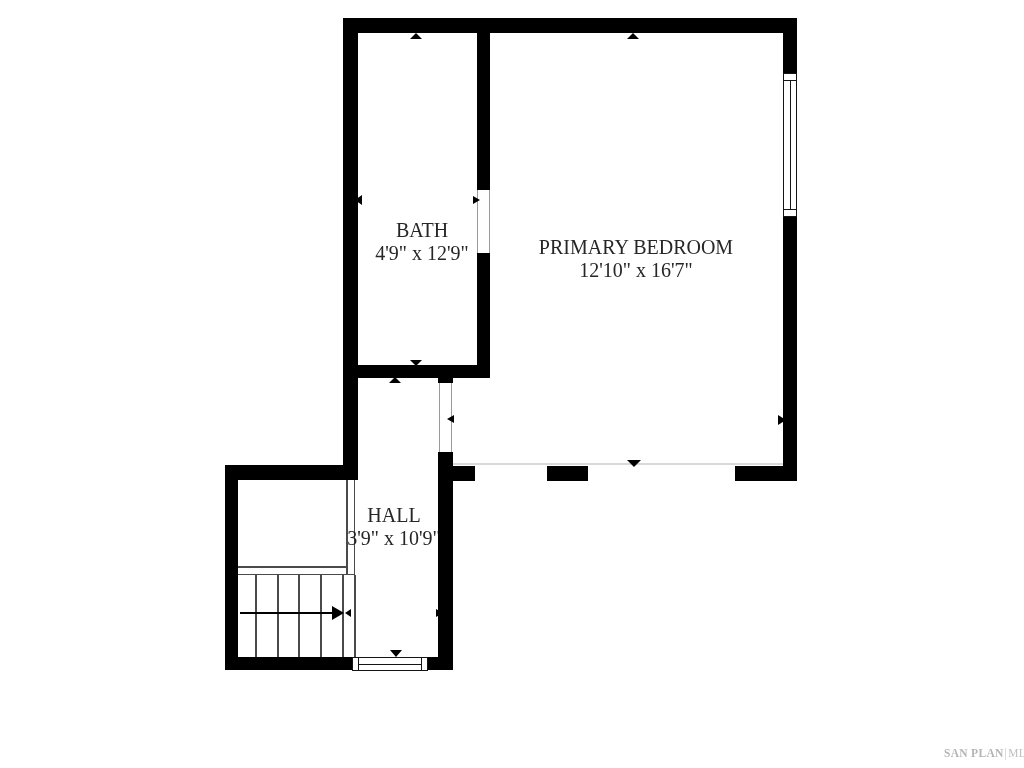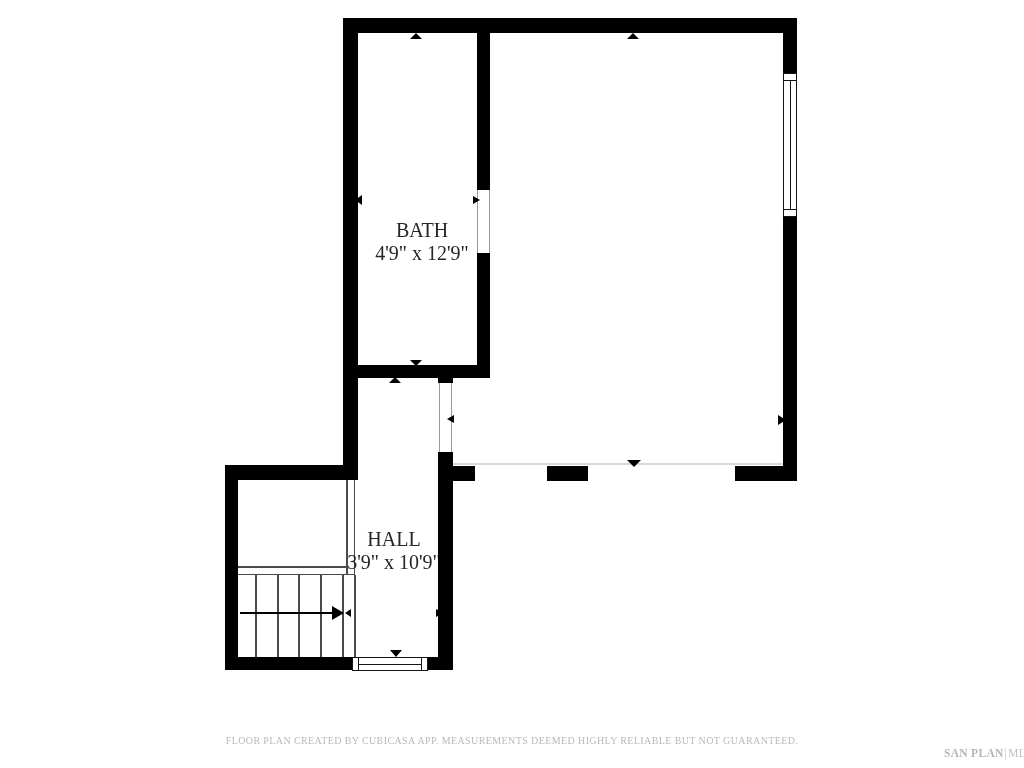--- a/index.html
+++ b/index.html
@@ -91,23 +91,26 @@
   <div class="tri" style="left:447px;top:415px;border-top:4.5px solid transparent;border-bottom:4.5px solid transparent;border-right:7px solid #000;"></div>
   <div class="tri" style="left:778px;top:415px;border-top:5px solid transparent;border-bottom:5px solid transparent;border-left:8px solid #000;"></div>
   <div class="tri" style="left:627px;top:460px;border-left:7px solid transparent;border-right:7px solid transparent;border-top:7px solid #000;"></div>
   <div class="tri" style="left:436px;top:609px;border-top:4.5px solid transparent;border-bottom:4.5px solid transparent;border-left:7px solid #000;"></div>
   <div class="tri" style="left:390px;top:650px;border-left:6px solid transparent;border-right:6px solid transparent;border-top:7px solid #000;"></div>
 
   <div class="room-label" style="left:342px;top:219px;width:160px;">
     <div>BATH</div>
     <div>4'9" x 12'9"</div>
   </div>
-  <div class="room-label" style="left:314px;top:528px;width:160px;">
+  <div class="room-label" style="left:486px;top:236px;width:300px;">
+    <div>PRIMARY BEDROOM</div>
+    <div>12'10" x 16'7"</div>
+  </div>
+  <div class="room-label" style="left:314px;top:504px;width:160px;">
     <div>HALL</div>
     <div>3'9" x 10'9"</div>
   </div>
 
-  <div class="footer-note">FLOOR PLAN CREATED BY CUBICASA APP. MEASUREMENTS DEEMED HIGHLY RELIABLE BUT NOT GUARANTEED.</div>
   <div class="watermark">
     <span>SAN PLAN</span><span class="sep">|</span><span class="suffix">MLS</span>
   </div>
 
 </div>
 
 </body></html>

